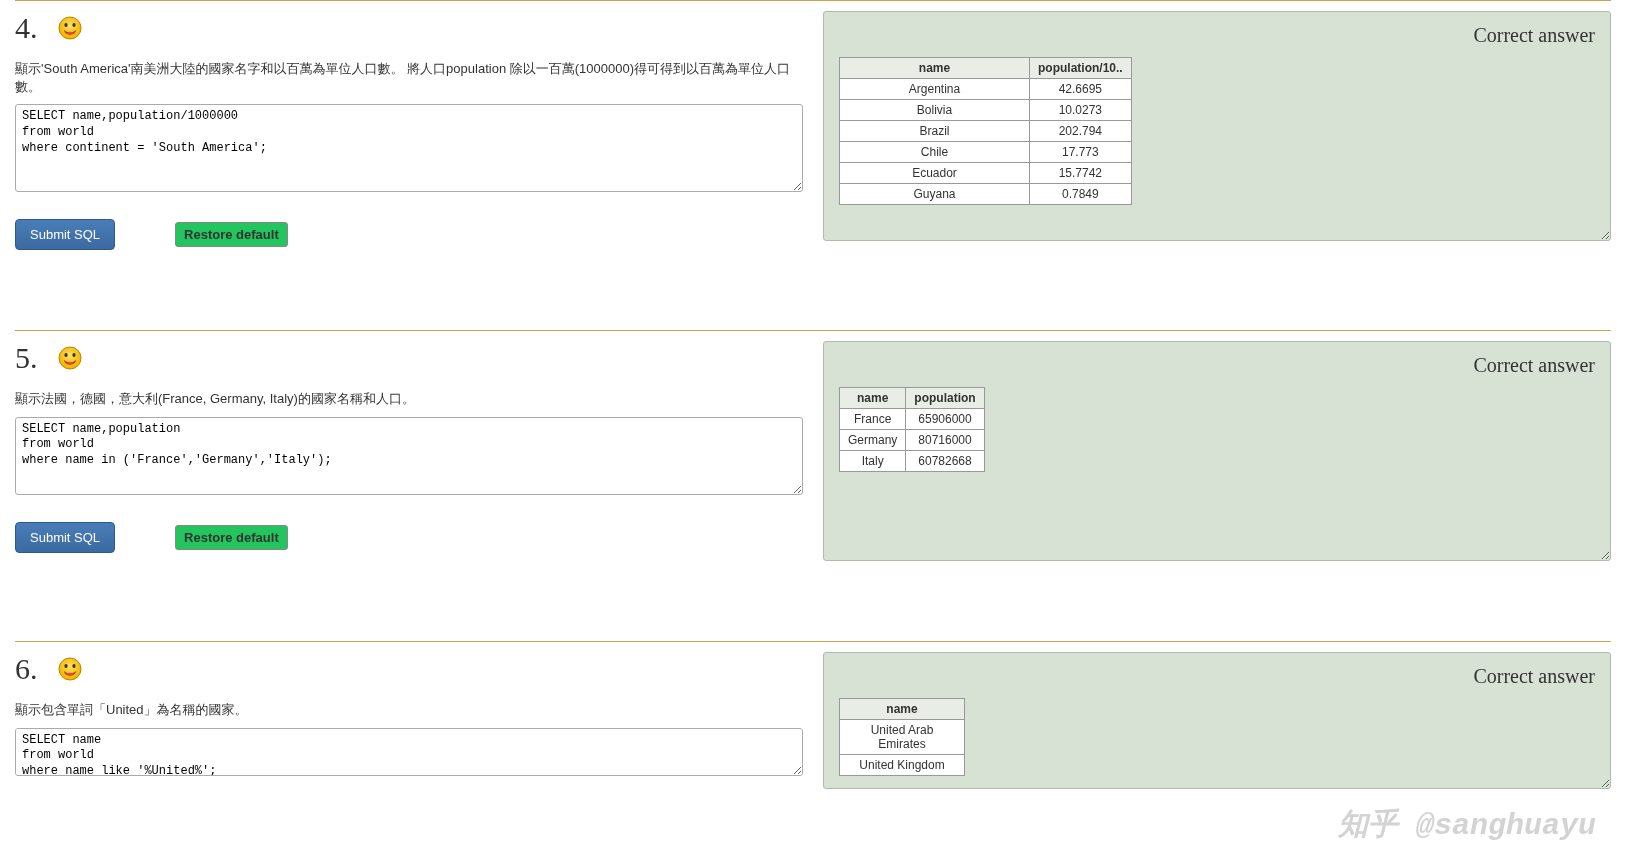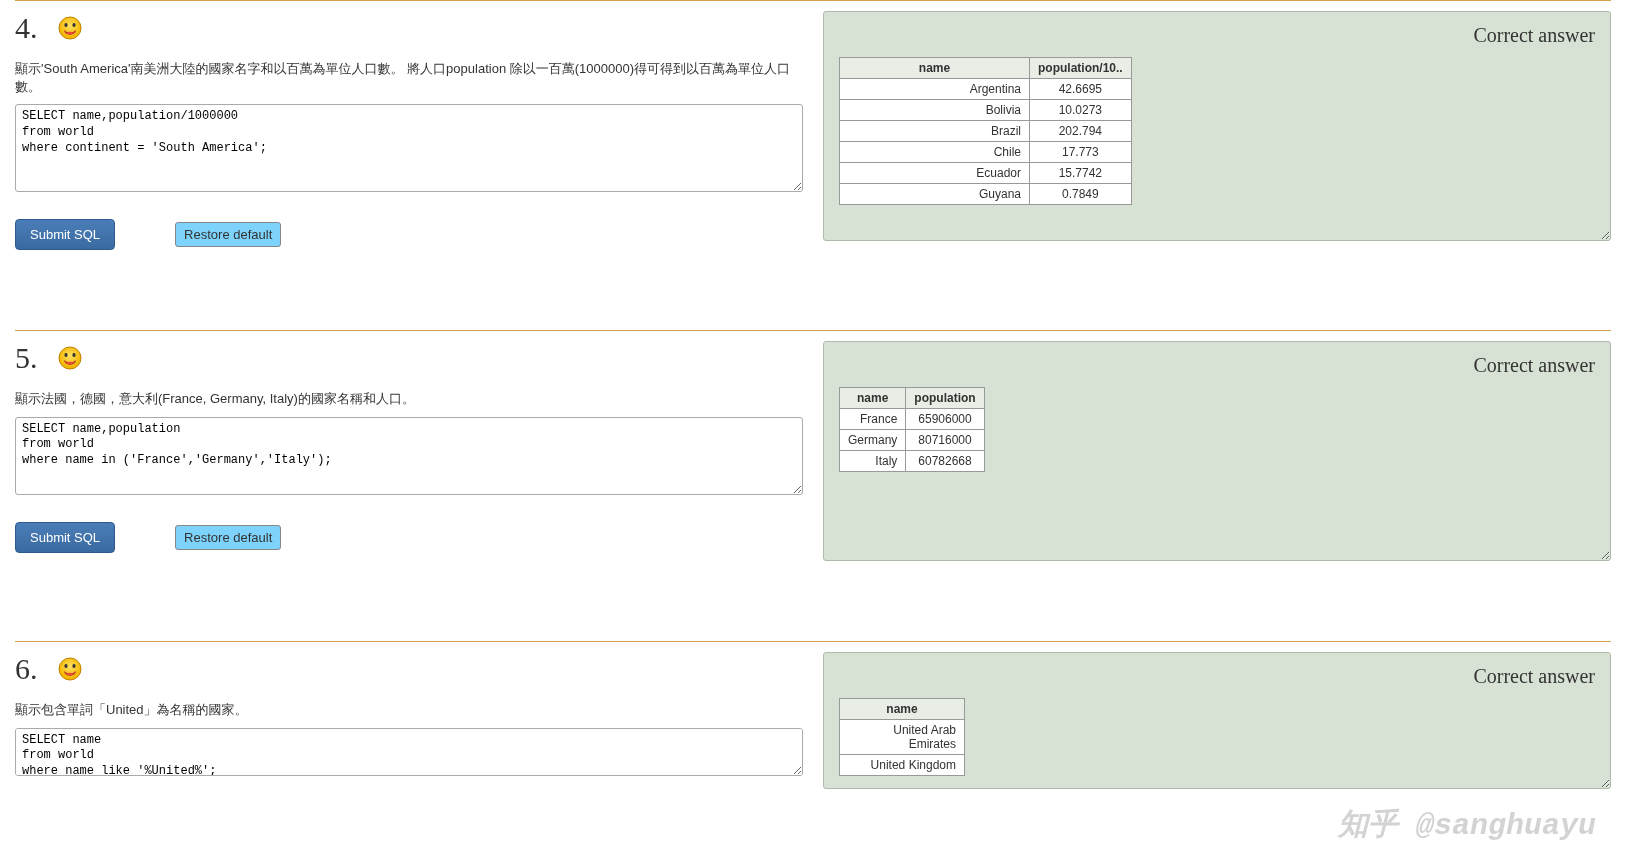--- a/index.html
+++ b/index.html
@@ -10,25 +10,25 @@
 .q-header { display: flex; align-items: center; gap: 20px; margin-bottom: 15px; }
 .q-num { font-family: Georgia, 'Times New Roman', serif; font-size: 30px; color: #333; }
 .emoji-icon { width: 24px; height: 24px; }
 .emoji-icon svg { width: 100%; height: 100%; }
 .q-desc { font-size: 13px; color: #333; margin-bottom: 8px; line-height: 1.4; }
 .sql-textarea { width: 100%; height: 88px; border: 1px solid #aaa; border-radius: 3px; padding: 4px 6px; font-family: 'Courier New', monospace; font-size: 12px; resize: both; line-height: 1.3; }
 .sql-textarea.short { height: 78px; font-family: Liberation Mono, monospace; }
 .sql-textarea.tiny { height: 48px; }
 .btn-row { margin-top: 24px; display: flex; align-items: center; gap: 60px; }
 .submit-btn { background: linear-gradient(to bottom, #4a7db8, #3a6aa0); color: #fff; border: 1px solid #2c5a8f; border-radius: 4px; padding: 7px 14px; font-size: 13px; cursor: pointer; }
-.restore-btn { background: #7dd3fc; border: 1px solid #888; border-radius: 3px; padding: 4px 8px; font-size: 13px; cursor: pointer; color: #333; }
+.restore-btn { background: #22c55e; border: 1px solid #888; border-radius: 3px; padding: 4px 8px; font-size: 13px; cursor: pointer; color: #333; font-weight: bold; }
 .answer-panel { background: #d7e1d4; border: 1px solid #b0bcab; border-radius: 3px; padding: 12px 15px; min-height: 200px; position: relative; resize: both; overflow: auto; }
 .answer-title { font-family: Georgia, 'Times New Roman', serif; font-size: 20px; color: #333; margin-bottom: 10px; font-weight: normal; text-align: right; }
 .result-table { border-collapse: collapse; background: #fff; }
-.result-table th, .result-table td { border: 1px solid #999; padding: 3px 8px; font-size: 12px; text-align: right; }
+.result-table th, .result-table td { border: 1px solid #999; padding: 3px 8px; font-size: 12px; text-align: center; }
 .result-table th { background: #e8eee5; font-weight: bold; text-align: center; }
 .result-table td.num { text-align: center; }
 .result-scroll { max-height: 170px; overflow-y: auto; overflow-x: hidden; }
 .hr-sep { border: none; border-top: 1px solid #d4a04a; margin: 0; }
 .spacer { height: 80px; }
 .watermark { position: fixed; bottom: 10px; right: 30px; font-size: 30px; color: rgba(128,128,128,0.35); font-weight: bold; font-style: italic; pointer-events: none; font-family: Liberation Mono, monospace; }
 </style>
 </head>
 <body>
 

